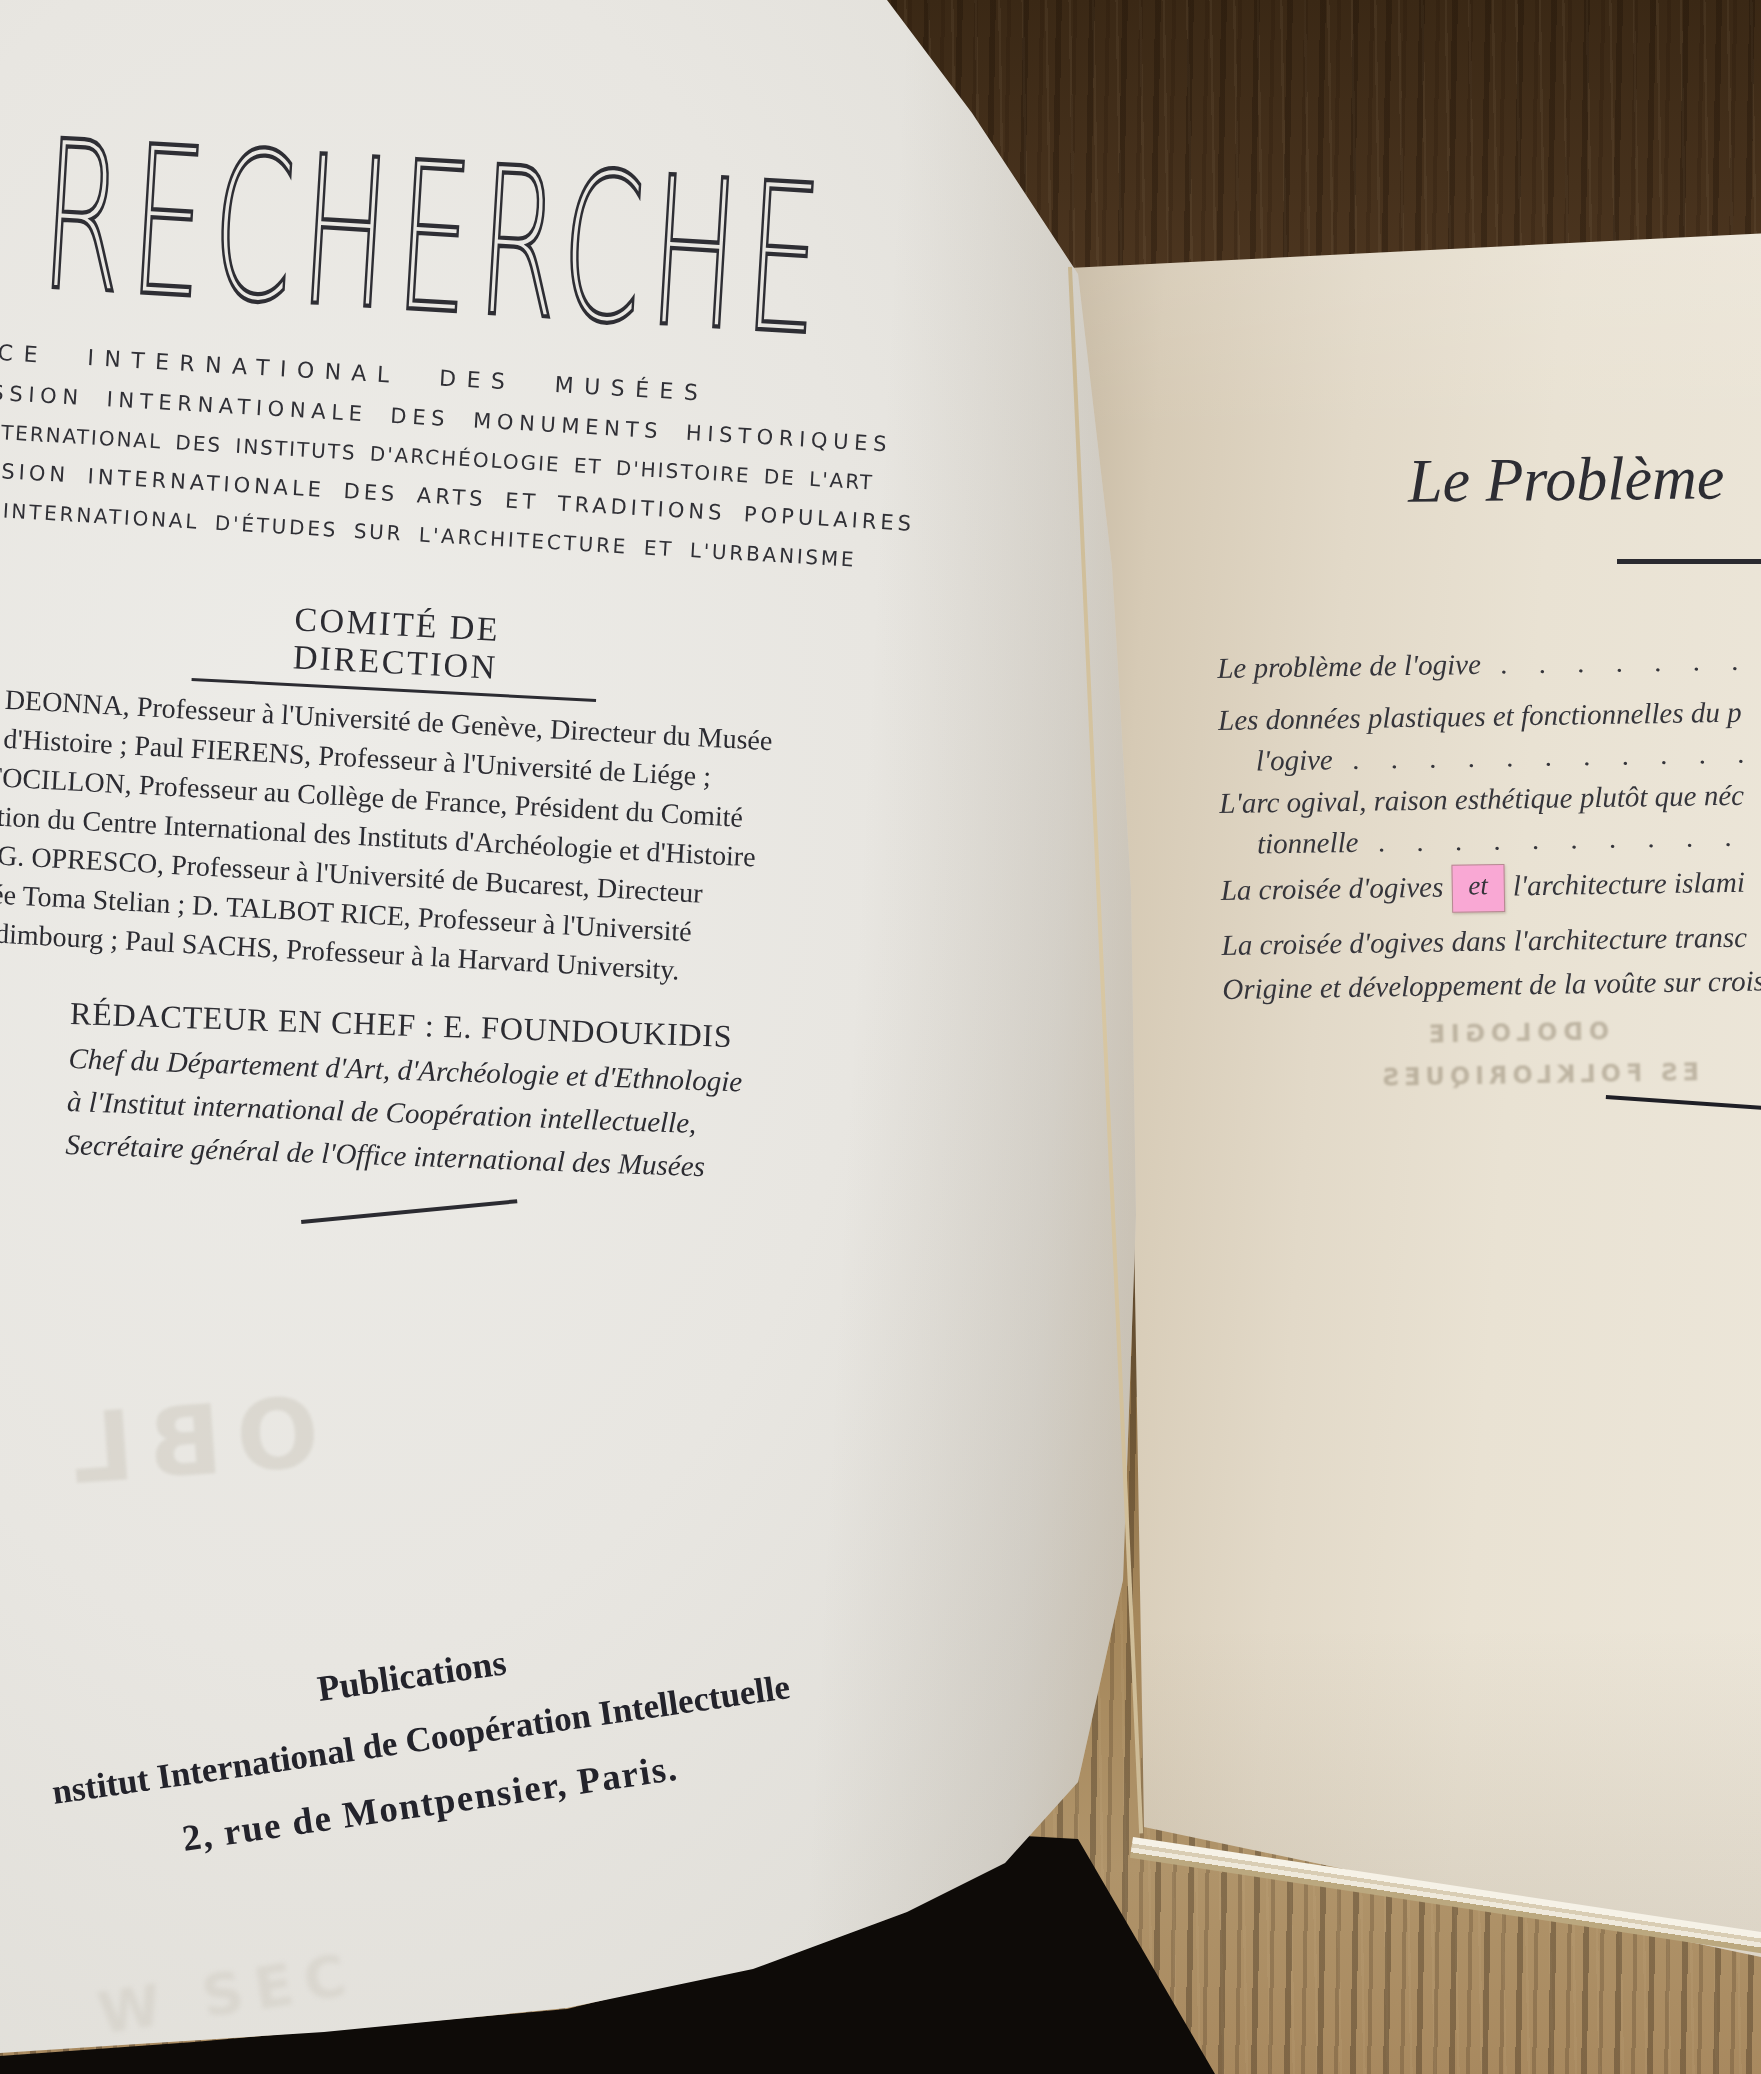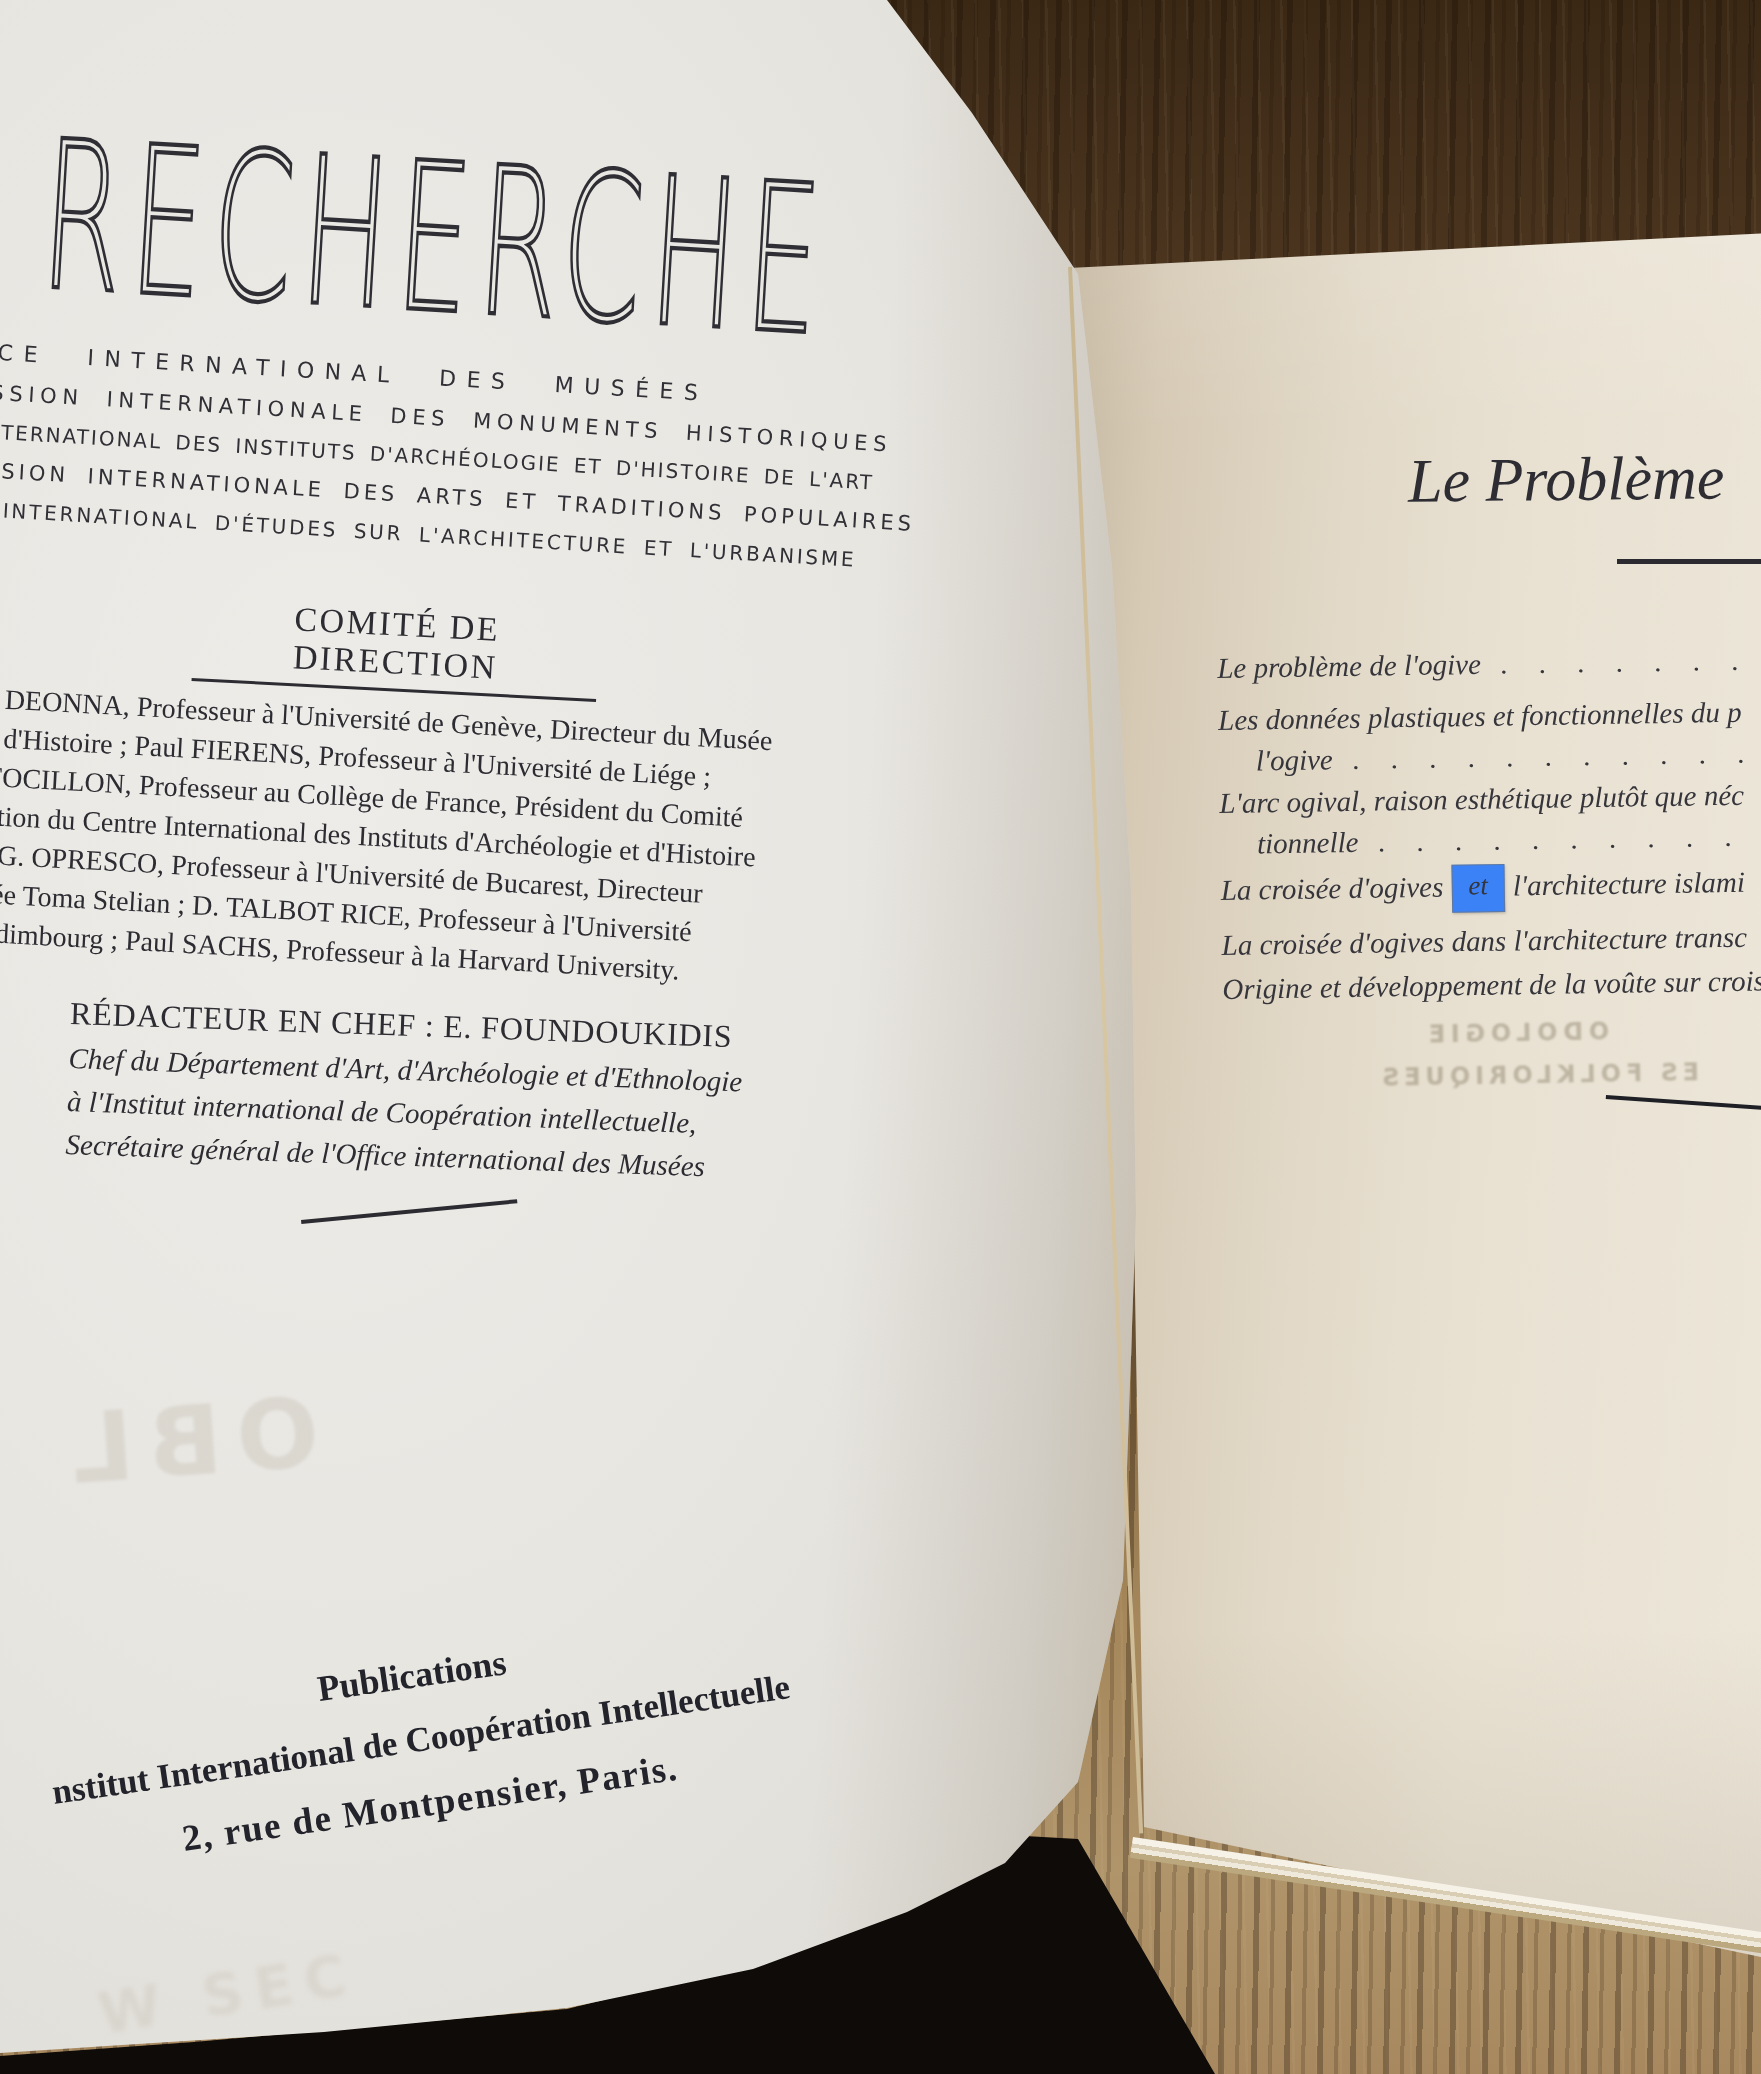--- a/index.html
+++ b/index.html
@@ -109,21 +109,21 @@
   .chapter-rule{left:1617px;top:559px;width:162px;height:4.9px;background:#2a2a30;}
 
   
   .toc{left:1217px;top:648px;width:567px;transform:rotate(-0.9deg);transform-origin:0 0;
     font-style:italic;font-size:29px;color:#35353b;line-height:41px;}
   .toc .entry{white-space:nowrap;}
   .toc .wrap{white-space:nowrap;padding-left:37px;}
   .toc .dots{letter-spacing:12px;font-style:normal;}
   .mt1{margin-top:10.5px;} .mt2{margin-top:1.6px;} .mt3{margin-top:4.9px;}
   .mt4{margin-top:7.3px;} .mt5{margin-top:3.2px;}
-  .patch{display:inline-block;background:#3b82f6;border:1.6px solid rgba(125,113,90,.55);
+  .patch{display:inline-block;background:#f9a8d4;border:1.6px solid rgba(125,113,90,.55);
     box-shadow:0.8px 1.6px 2.4px rgba(90,75,55,.25);padding:0 16px 4.9px;margin:0 8px;
     font-size:27px;transform:translateY(-1.6px);}
 
   
   .bottom-rule{left:1606px;top:1095px;width:170px;height:4px;background:#1f1f26;
     transform:rotate(4deg);transform-origin:0 0;}
 </style>
 </head>
 <body>
 

